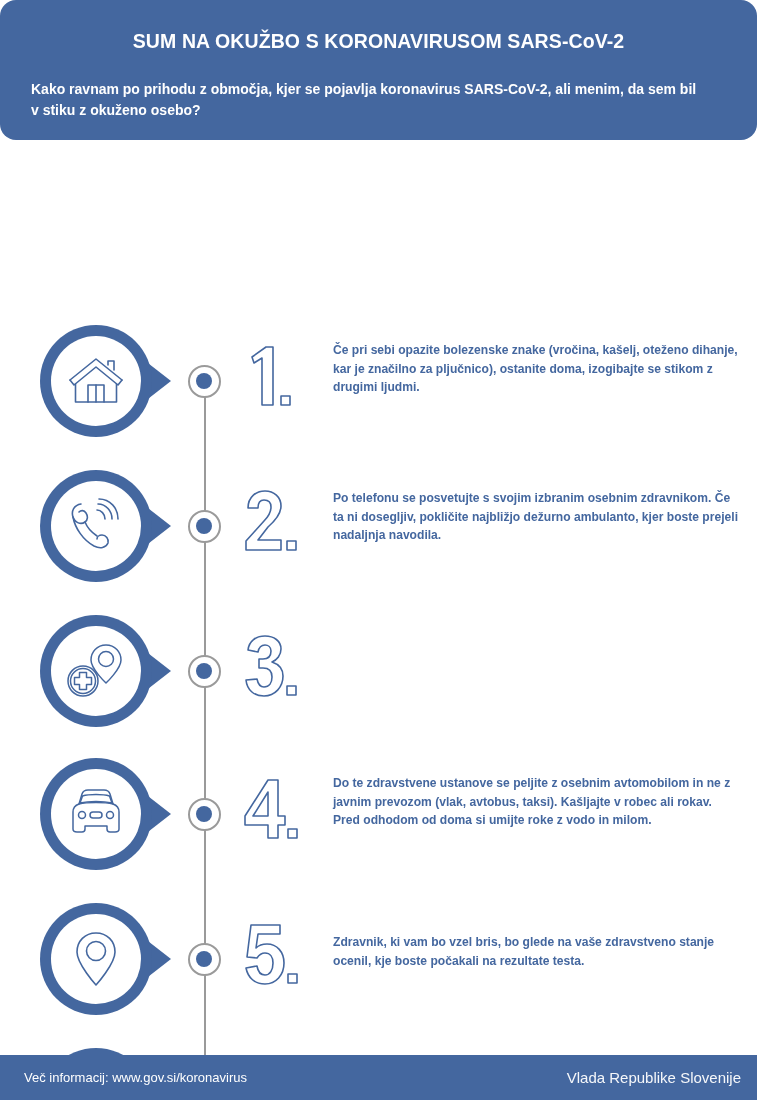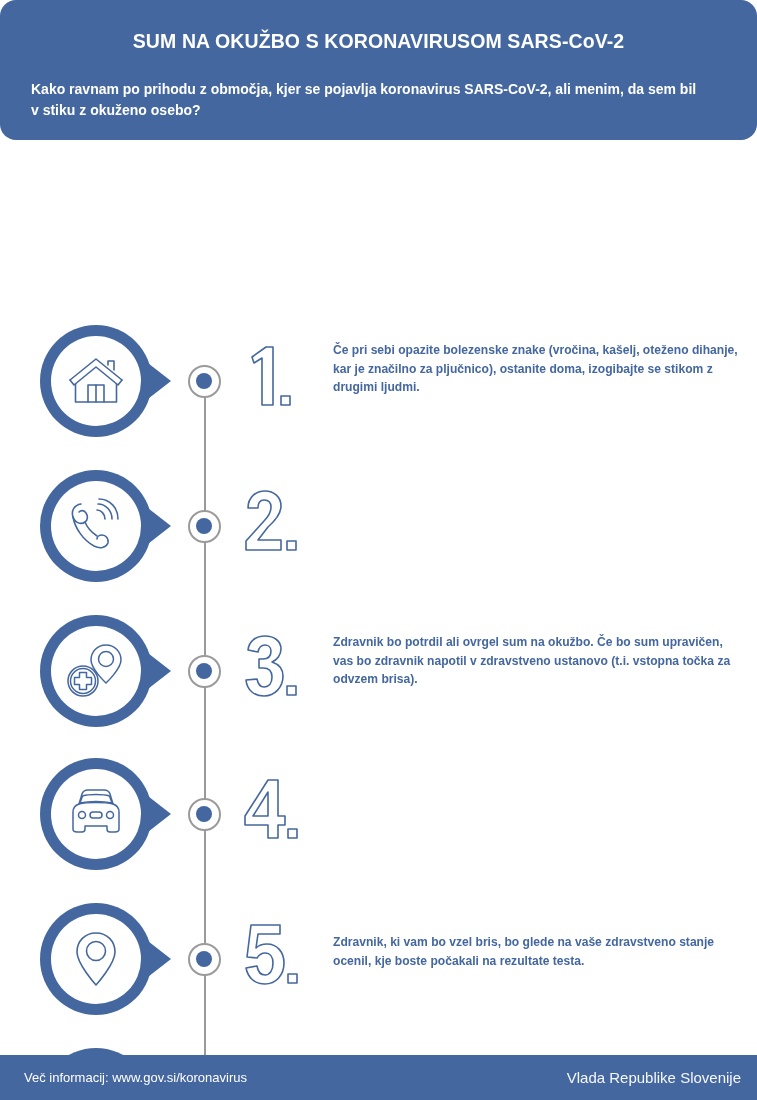--- a/index.html
+++ b/index.html
@@ -238,20 +238,21 @@
     </div>
     <div class="dot">
         <div class="dot-core"></div>
       </div>
     <div class="num">
       <svg width="62" height="80" viewBox="0 0 62 80" fill="none" stroke="#44679f" stroke-width="1.6" stroke-linejoin="round">
         <path d="M8 24 C8 13 16 7 25 7 C34 7 41 13 41 22 C41 30 36 36 28 43 L18 56 L41 56 L41 66 L6 66 L6 57 L24 37 C29 32 31 28 31 23 C31 18 28 16 24 16 C20 16 18 19 18 24 Z"></path>
         <rect x="47" y="57" width="9" height="9"></rect>
       </svg>
     </div>
+    <div class="step-text" style="top:19px">Po telefonu se posvetujte s svojim izbranim osebnim zdravnikom. Če ta ni dosegljiv, pokličite najbližjo dežurno ambulanto, kjer boste prejeli nadaljnja navodila.</div>
   </div>
 
   <div class="step" style="top:475px">
     <div class="badge">
       <div class="badge-pointer"></div>
       <div class="badge-ring"></div>
       <div class="badge-inner">
         <svg width="60" height="58" viewBox="0 0 60 58" fill="none" stroke="#44679f" stroke-width="1.5" stroke-linejoin="round" stroke-linecap="round">
           <path d="M40 3 C31 3 25 10 25 18 C25 27 40 41 40 41 C40 41 55 27 55 18 C55 10 49 3 40 3 Z"></path>
           <circle cx="40" cy="17" r="7.5"></circle>
@@ -263,21 +264,20 @@
     </div>
     <div class="dot">
         <div class="dot-core"></div>
       </div>
     <div class="num">
       <svg width="62" height="80" viewBox="0 0 62 80" fill="none" stroke="#44679f" stroke-width="1.6" stroke-linejoin="round">
         <path d="M8 21 C9 12 16 7 25 7 C34 7 41 12 41 20 C41 26 37 31 32 33 C38 35 43 39 43 47 C43 58 35 67 24 67 C14 67 7 61 6 51 L17 50 C18 55 20 58 24 58 C29 58 32 54 32 48 C32 42 29 39 23 39 L19 39 L19 30 L23 30 C28 30 31 27 31 22 C31 18 28 16 25 16 C21 16 19 18 18 23 Z"></path>
         <rect x="47" y="57" width="9" height="9"></rect>
       </svg>
     </div>
-    <div class="step-text" style="top:18px">Zdravnik bo potrdil ali ovrgel sum na okužbo. Če bo sum upravičen, vas bo zdravnik napotil v zdravstveno ustanovo (t.i. vstopna točka za odvzem brisa).</div>
   </div>
 
   <div class="step" style="top:618px">
     <div class="badge">
       <div class="badge-pointer"></div>
       <div class="badge-ring"></div>
       <div class="badge-inner">
         <svg width="62" height="52" viewBox="0 0 62 52" fill="none" stroke="#44679f" stroke-width="1.5" stroke-linejoin="round" stroke-linecap="round">
           <path d="M8 24 C8 19 11 17 14 16 L17 6 C18 3 20 2 23 2 L39 2 C42 2 44 3 45 6 L48 16 C51 17 54 19 54 24 L54 41 C54 43 52 44 50 44 L45 44 C43 44 42 43 42 41 L42 38 L20 38 L20 41 C20 43 19 44 17 44 L12 44 C10 44 8 43 8 41 Z"></path>
           <path d="M14 16 C22 14 40 14 48 16"></path>
@@ -290,20 +290,21 @@
     </div>
     <div class="dot">
         <div class="dot-core"></div>
       </div>
     <div class="num">
       <svg width="62" height="80" viewBox="0 0 62 80" fill="none" stroke="#44679f" stroke-width="1.6" stroke-linejoin="round">
         <path d="M28 8 L38 8 L38 44 L45 44 L45 53 L38 53 L38 66 L28 66 L28 53 L5 53 L5 44 Z M28 20 L13 44 L28 44 Z"></path>
         <rect x="48" y="57" width="9" height="9"></rect>
       </svg>
     </div>
+    <div class="step-text" style="top:16px">Do te zdravstvene ustanove se peljite z osebnim avtomobilom in ne z javnim prevozom (vlak, avtobus, taksi). Kašljajte v robec ali rokav. Pred odhodom od doma si umijte roke z vodo in milom.</div>
   </div>
 
   <div class="step" style="top:763px">
     <div class="badge">
       <div class="badge-pointer"></div>
       <div class="badge-ring"></div>
       <div class="badge-inner">
         <svg width="48" height="58" viewBox="0 0 48 58" fill="none" stroke="#44679f" stroke-width="1.6" stroke-linejoin="round" stroke-linecap="round">
           <path d="M24 3 C13 3 5 11 5 22 C5 34 24 55 24 55 C24 55 43 34 43 22 C43 11 35 3 24 3 Z"></path>
           <circle cx="24" cy="21" r="9.5"></circle>

